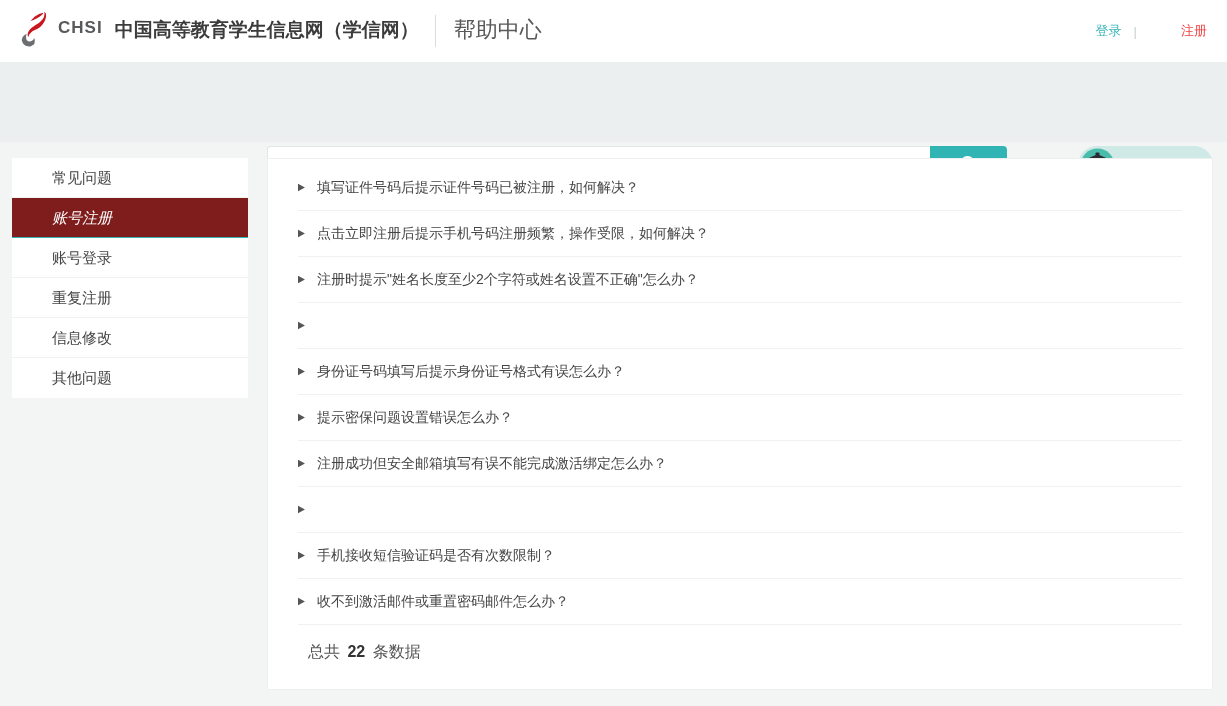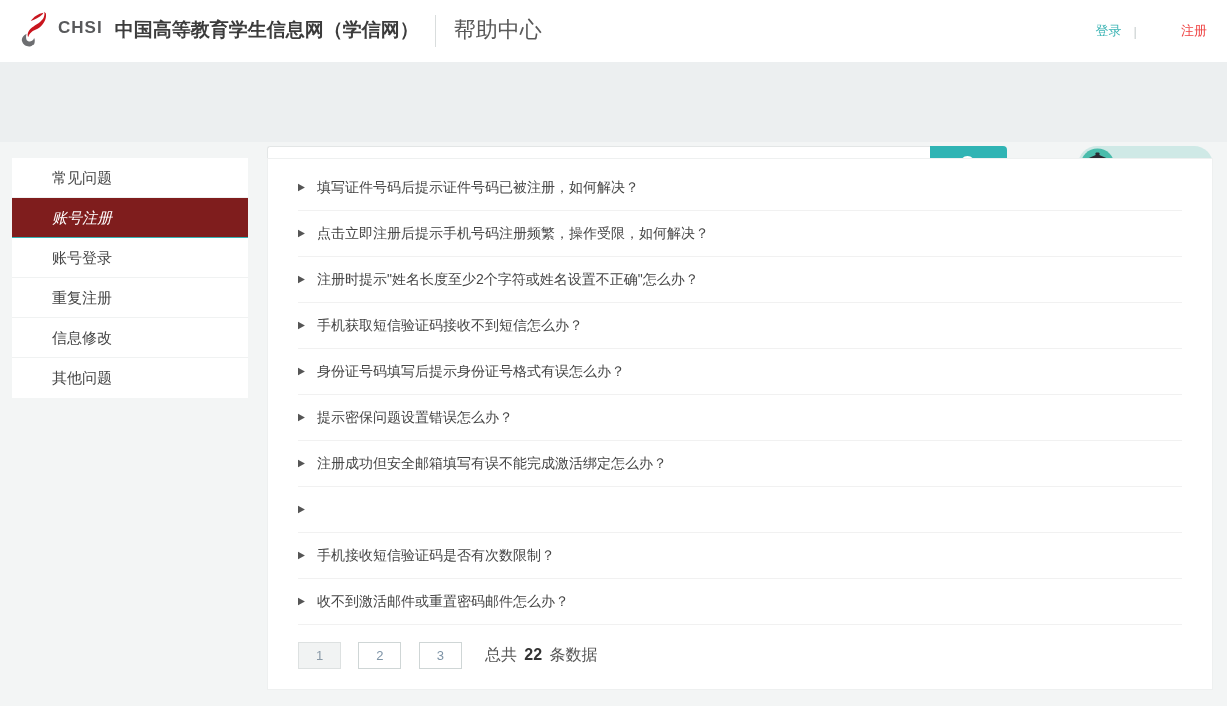--- a/index.html
+++ b/index.html
@@ -198,21 +198,20 @@
         <span class="faq-text">点击立即注册后提示手机号码注册频繁，操作受限，如何解决？</span>
       </div>
 
       <div class="faq-row">
         <span class="faq-arrow-icon">▶</span>
         <span class="faq-text">注册时提示"姓名长度至少2个字符或姓名设置不正确"怎么办？</span>
       </div>
 
       <div class="faq-row">
         <span class="faq-arrow-icon">▶</span>
-        <span class="faq-text">手机获取短信验证码接收不到短信怎么办？</span>
       </div>
 
       <div class="faq-row">
         <span class="faq-arrow-icon">▶</span>
         <span class="faq-text">身份证号码填写后提示身份证号格式有误怎么办？</span>
       </div>
 
       <div class="faq-row">
         <span class="faq-arrow-icon">▶</span>
         <span class="faq-text">提示密保问题设置错误怎么办？</span>
@@ -232,34 +231,19 @@
         <span class="faq-text">手机接收短信验证码是否有次数限制？</span>
       </div>
 
       <div class="faq-row">
         <span class="faq-arrow-icon">▶</span>
         <span class="faq-text">收不到激活邮件或重置密码邮件怎么办？</span>
       </div>
     </div>
 
   <div class="pagination">
-    <span>
-      
-    
-        <span class="page-box active">
-          <span>1</span>
-        </span>
-      
-        <span class="page-box">
-          <span>2</span>
-        </span>
-      
-        <span class="page-box">
-          <span>3</span>
-        </span>
-      </span>
     <span class="total-text">
       <span>总共</span>
       <span class="total-count">22</span>
       <span>条数据</span>
     </span>
   </div>
 </div>
 
 </body></html>

